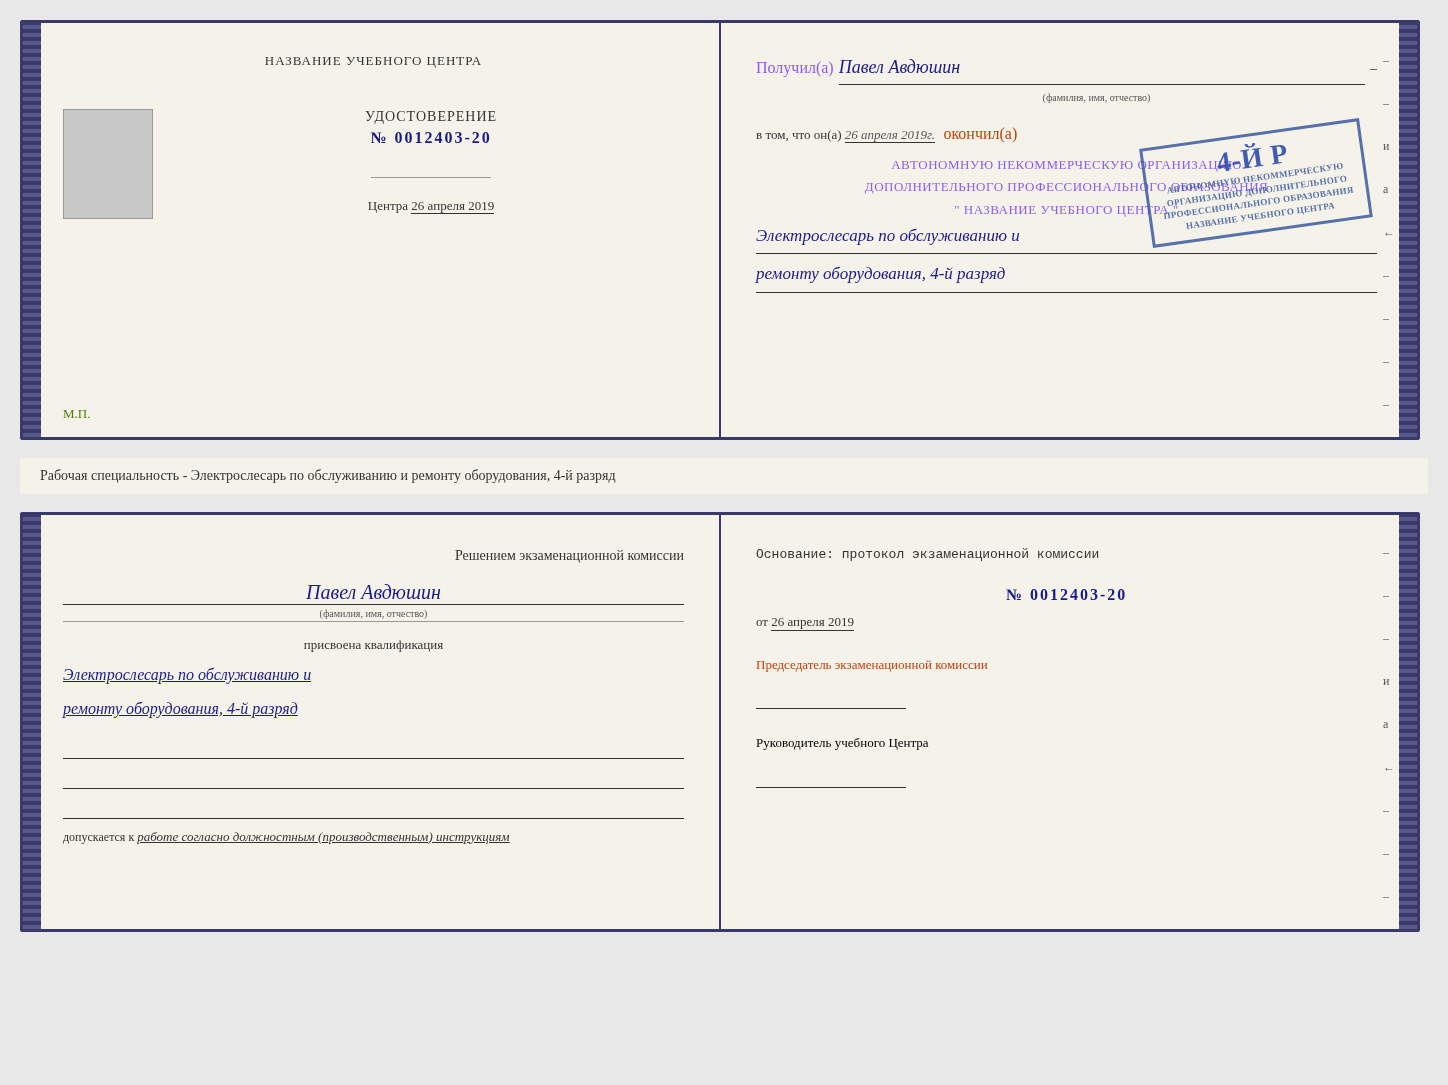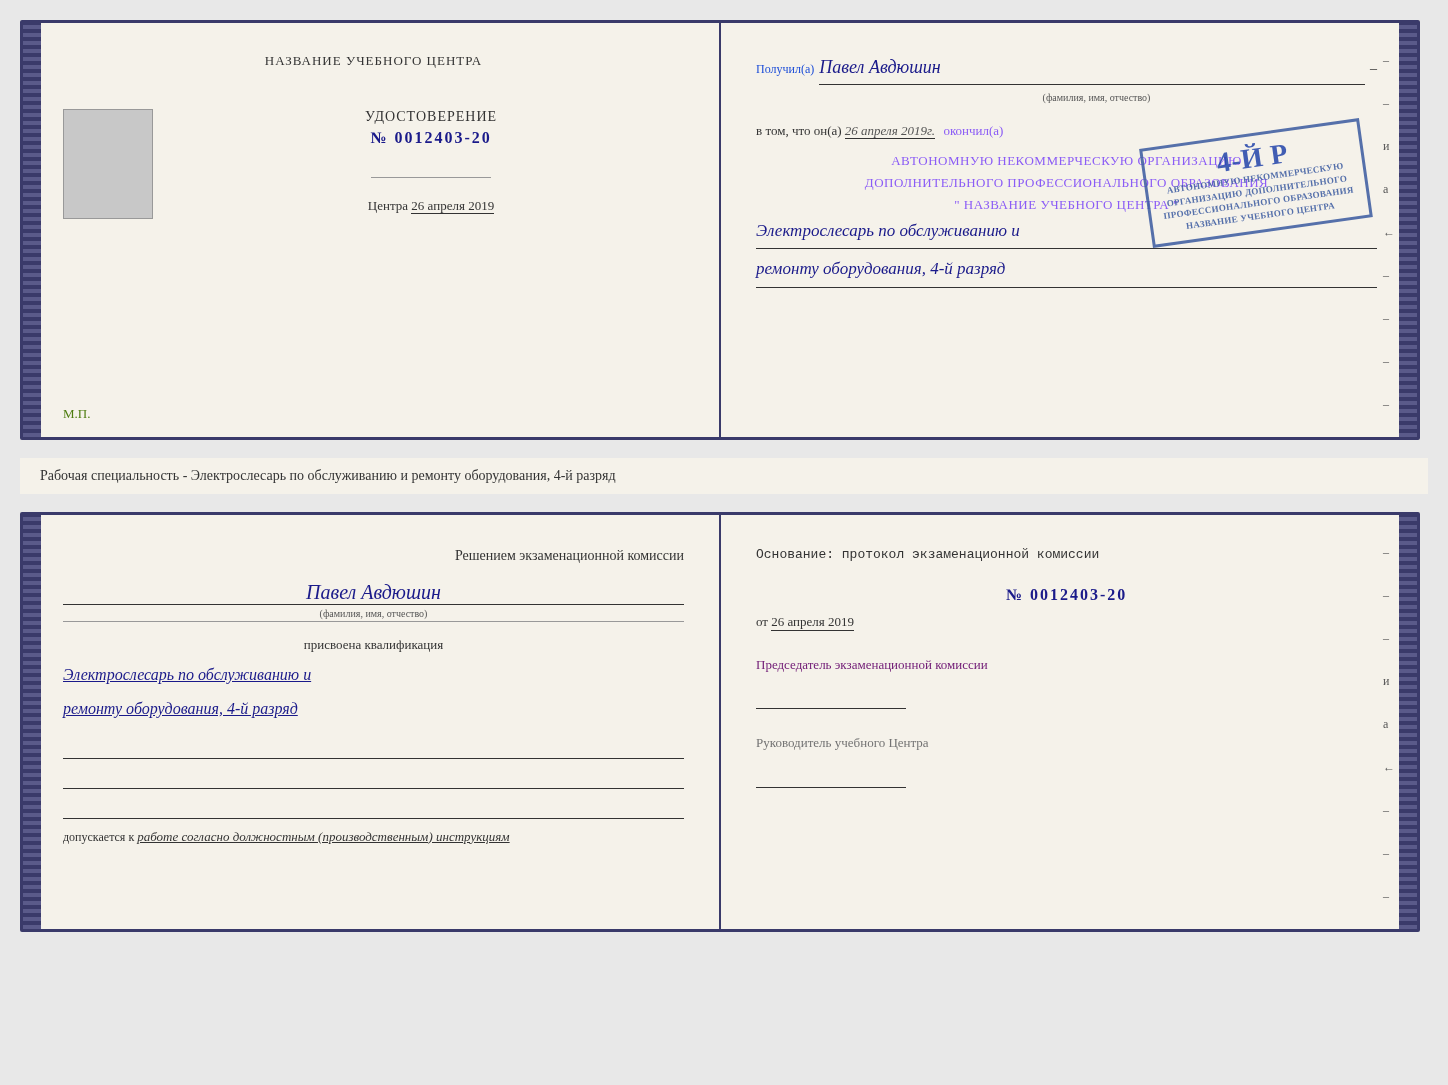--- a/index.html
+++ b/index.html
@@ -154,22 +154,22 @@
 
     .recipient-line {
       display: flex;
       align-items: baseline;
       gap: 5px;
       margin-bottom: 5px;
       flex-wrap: wrap;
     }
 
     .recipient-label {
-      font-size: 12px;
-      color: #1d4ed8;
+      font-size: 16px;
+      color: #8b5cf6;
     }
 
     .recipient-name {
       font-size: 18px;
       font-family: 'Georgia', serif;
       color: #1a1a8a;
       font-style: italic;
       border-bottom: 1px solid #333;
       padding-bottom: 2px;
       flex: 1;
@@ -347,39 +347,39 @@
       border-bottom: 1px solid #333;
       padding-bottom: 1px;
     }
 
     .predsedatel-block {
       margin-bottom: 20px;
     }
 
     .predsedatel-label {
       font-size: 13px;
-      color: #701a75;
+      color: #c2410c;
       line-height: 1.5;
       margin-bottom: 10px;
     }
 
     .sign-blank {
       border-bottom: 1px solid #333;
       width: 150px;
       height: 25px;
       display: inline-block;
     }
 
     .rukovod-block {
       margin-top: 15px;
     }
 
     .rukovod-label {
       font-size: 13px;
-      color: #737373;
+      color: #000000;
       line-height: 1.5;
       margin-bottom: 10px;
     }
 
     
     .right-markers {
       position: absolute;
       right: 22px;
       top: 30px;
       display: flex;
@@ -399,22 +399,22 @@
       position: relative;
     }
 
     .inline-date {
       border-bottom: 1px solid #333;
       font-style: italic;
       color: #555;
     }
 
     .okончил-text {
-      font-size: 13px;
-      color: #8b5cf6;
+      font-size: 16px;
+      color: #c2410c;
       margin-left: 5px;
     }
   </style>
 </head>
 <body>
 
 <div class="page-wrapper">
 
   <div class="document-top">
     <div class="edge-strip-left"></div>

